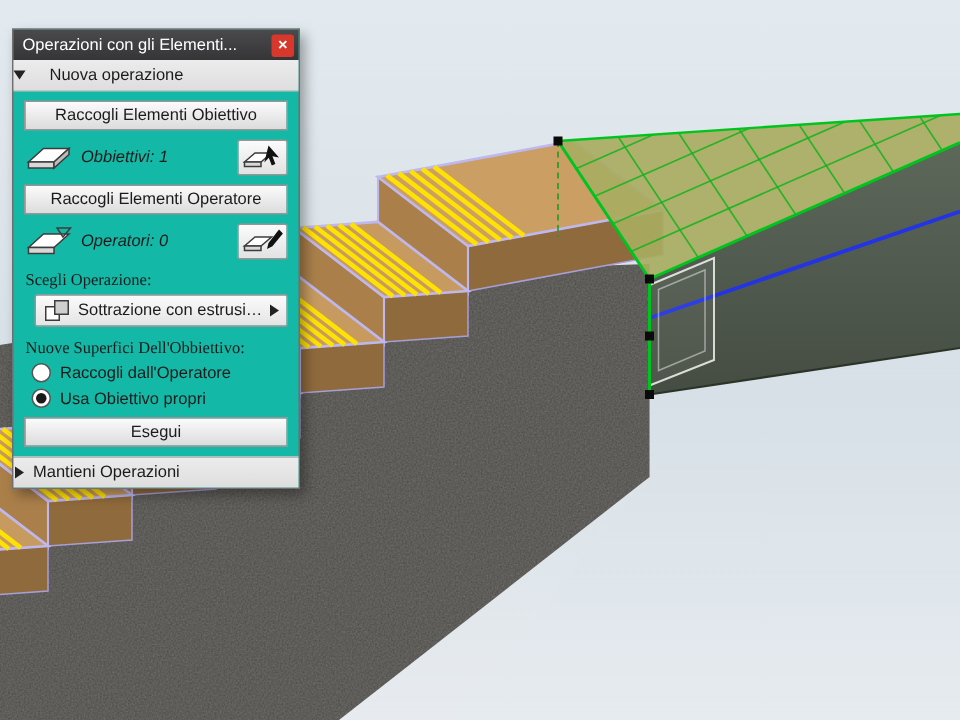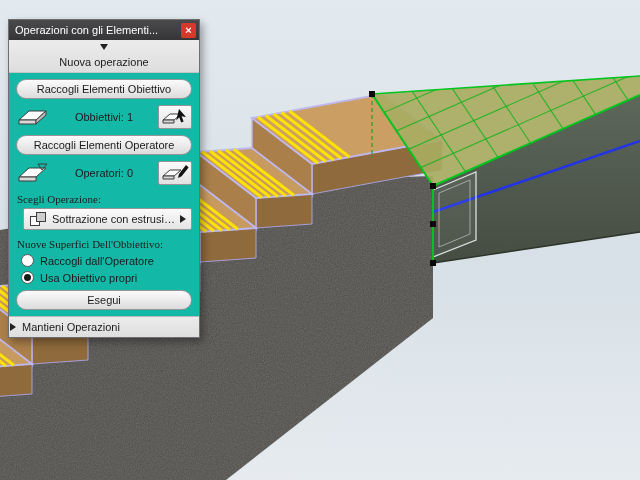--- a/index.html
+++ b/index.html
@@ -11,33 +11,33 @@
   .palette{position:absolute;left:8px;top:8px;width:190px;background:#14b8a6;
            border:1px solid #6f6f6f;box-shadow:3px 4px 8px rgba(0,0,0,.35);
            font-size:11px;color:#1b1b1b;z-index:10;margin-top:11px;}
   .titlebar{height:20px;background:linear-gradient(#4a4a4c,#353537);color:#fff;
             display:flex;align-items:center;padding:0 3px 0 6px;}
   .titlebar .title{flex:1;white-space:nowrap;overflow:hidden;text-overflow:ellipsis;
                    font-size:11px;}
   .closebtn{width:15px;height:15px;background:#d8382b;color:#fff;display:flex;
             align-items:center;justify-content:center;font-size:11px;line-height:1;
             font-weight:bold;border-radius:2px;cursor:pointer;}
-  .section{display:flex;align-items:center;gap:6px;padding:4px 0;
-           background:linear-gradient(#ececec,#dedede);border-bottom:1px solid #c4c4c4;flex-direction:column;}
+  .section{display:flex;align-items:center;gap:16px;padding:4px 0;
+           background:linear-gradient(#ececec,#dedede);border-bottom:1px solid #c4c4c4;}
   .section-bottom{display:flex;align-items:center;gap:6px;padding:4px 1px;
            background:linear-gradient(#ececec,#dedede);border-top:1px solid #b9b9b9;margin-top:6px;}
   .tri-down{width:0;height:0;border-left:4px solid transparent;border-right:4px solid transparent;
             border-top:6px solid #222;}
   .tri-right{width:0;height:0;border-top:4px solid transparent;border-bottom:4px solid transparent;
              border-left:6px solid #222;}
   .btn{display:block;margin:6px 7px;padding:3px 2px;text-align:center;
        background:linear-gradient(#fbfbfb,#dcdcdc);border:1px solid #969696;
-       border-radius:10px;cursor:pointer;}
+       border-radius:0;cursor:pointer;}
   .rowline{display:flex;align-items:center;margin:3px 7px;gap:4px;}
-  .rowline .cnt-label{flex:1;text-align:center;}
+  .rowline .cnt-label{flex:1;font-style:italic;}
   .icon-btn{border:1px solid #969696;background:linear-gradient(#fbfbfb,#e2e2e2);
             border-radius:2px;padding:1px 2px;cursor:pointer;display:flex;align-items:center;}
   .label{margin:8px 8px 2px 8px;font-family:Liberation Serif, serif;}
   .flyout{display:flex;align-items:center;gap:5px;margin:3px 7px 4px 14px;
           padding:2px 5px;border:1px solid #969696;border-radius:2px;
           background:linear-gradient(#fbfbfb,#e4e4e4);cursor:pointer;}
   .flyout .fly-text{flex:1;white-space:nowrap;overflow:hidden;text-overflow:ellipsis;}
   .radio-row{display:flex;align-items:center;gap:6px;margin:4px 12px;cursor:pointer;}
   .radio{width:11px;height:11px;border:1px solid #555;border-radius:50%;background:#fff;
          position:relative;flex:none;}

